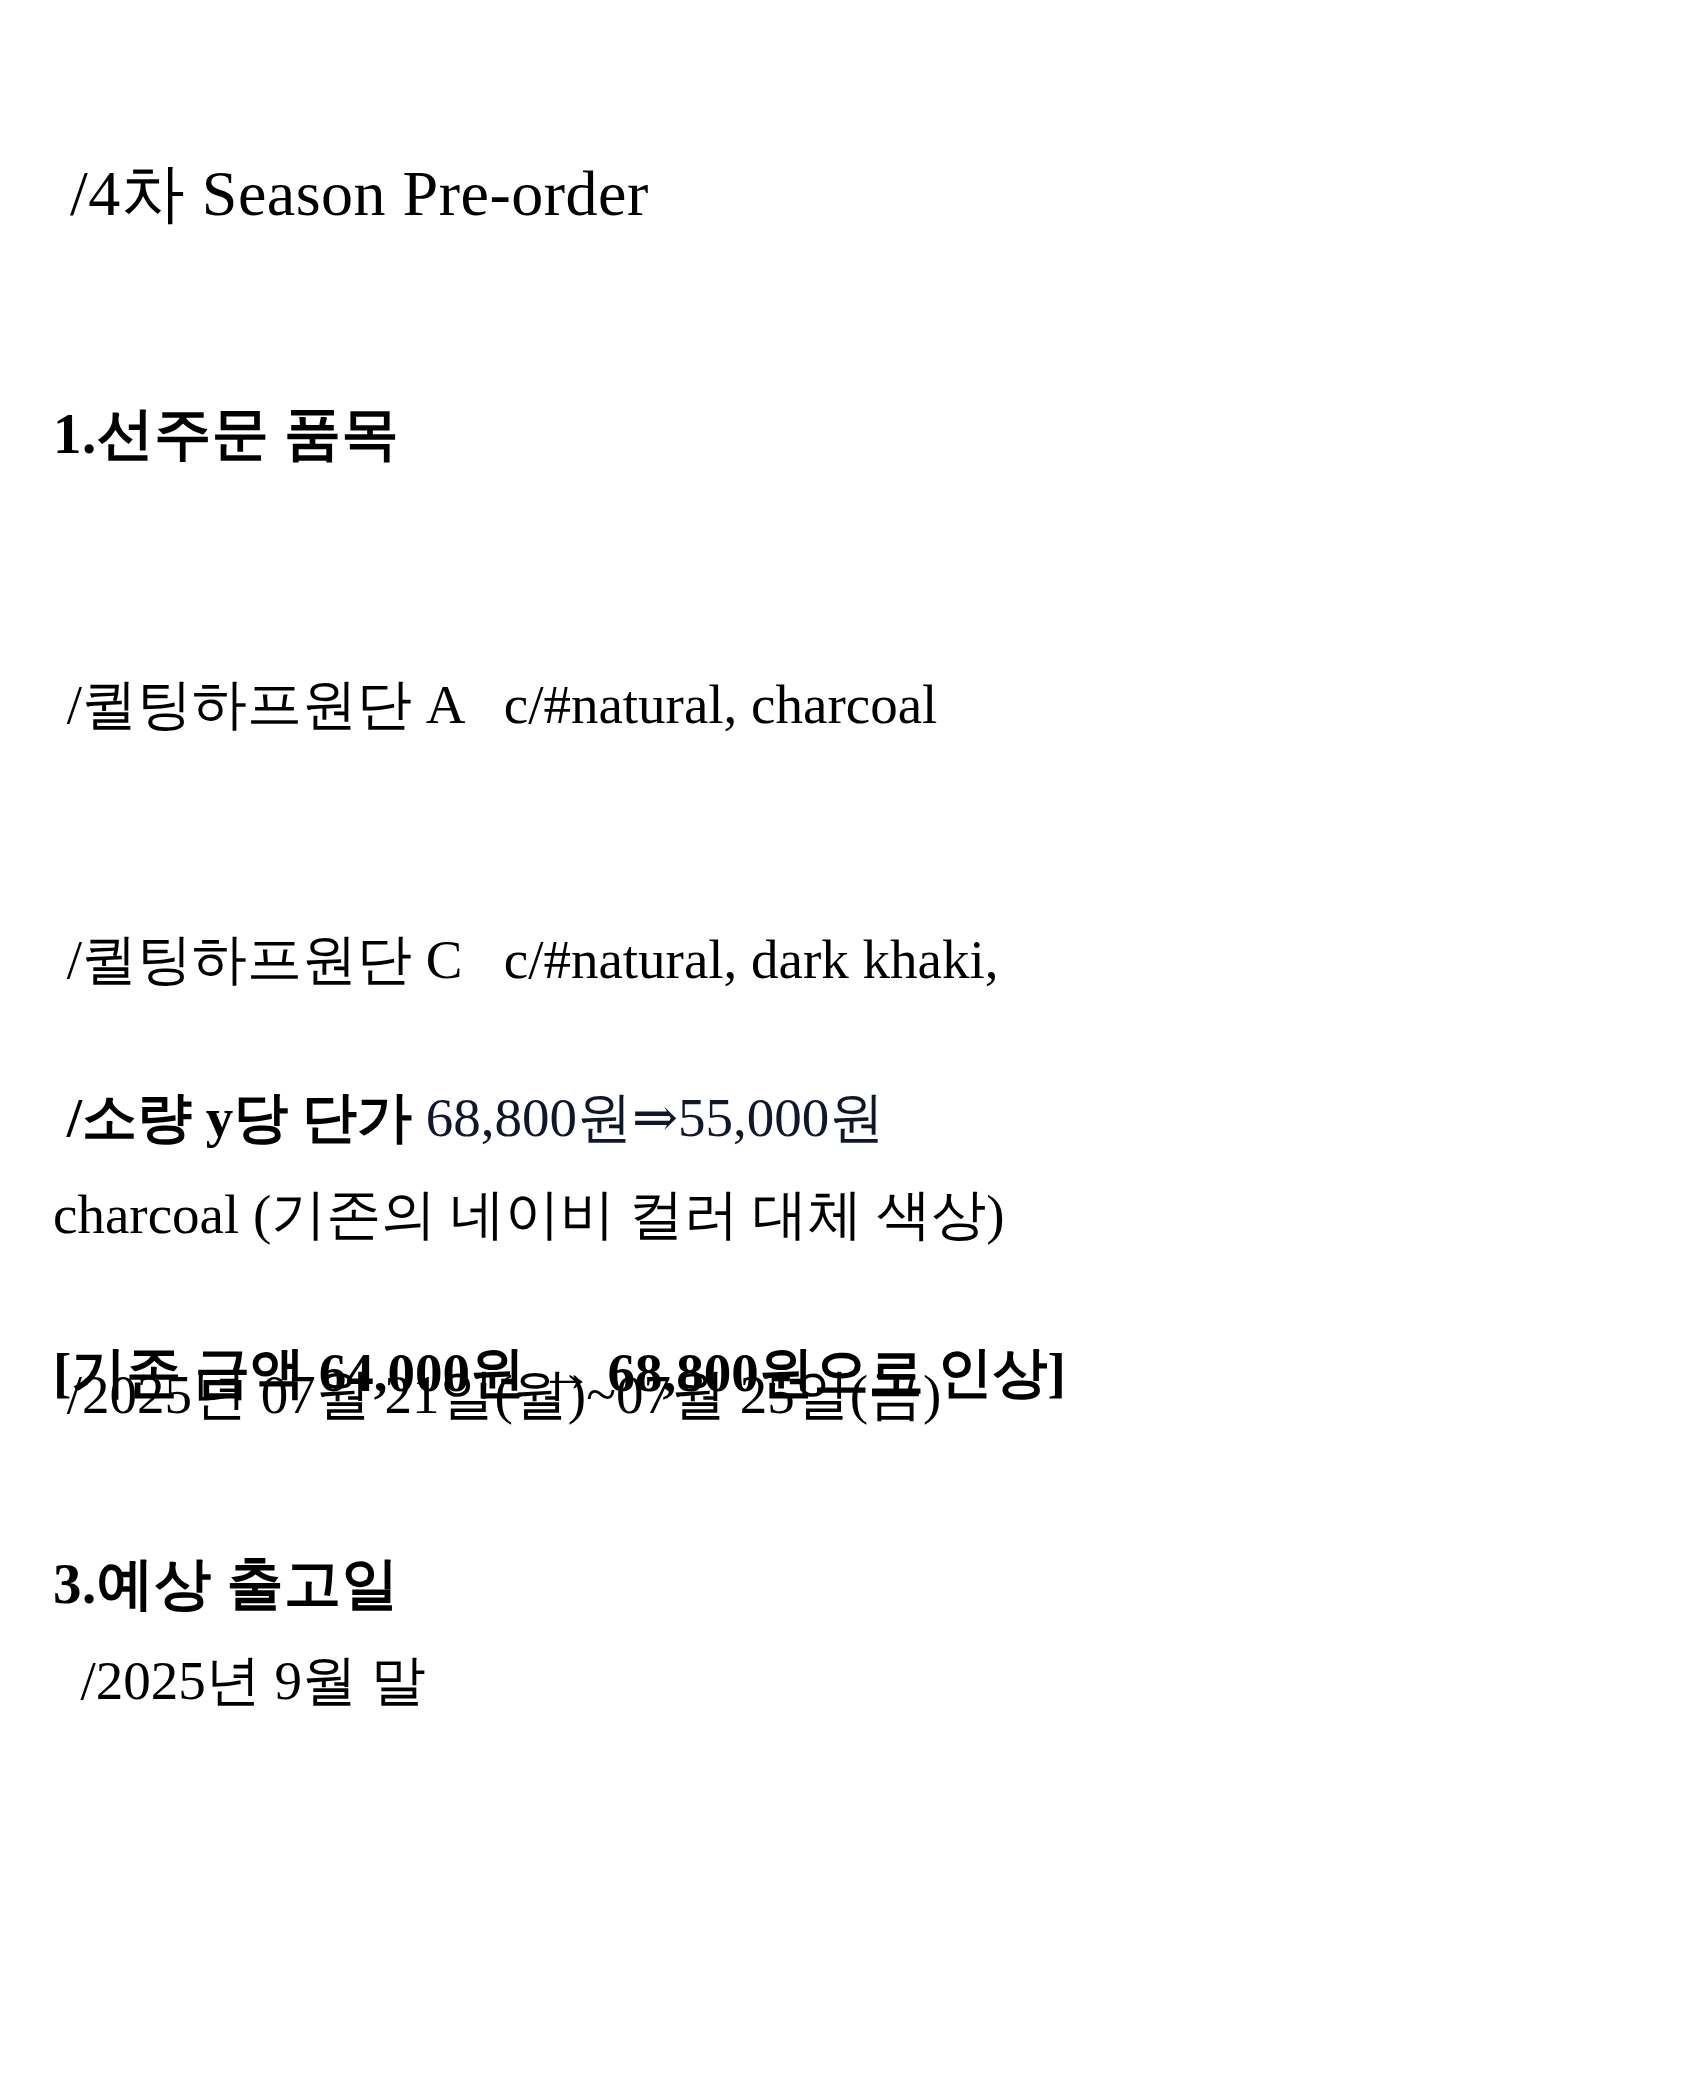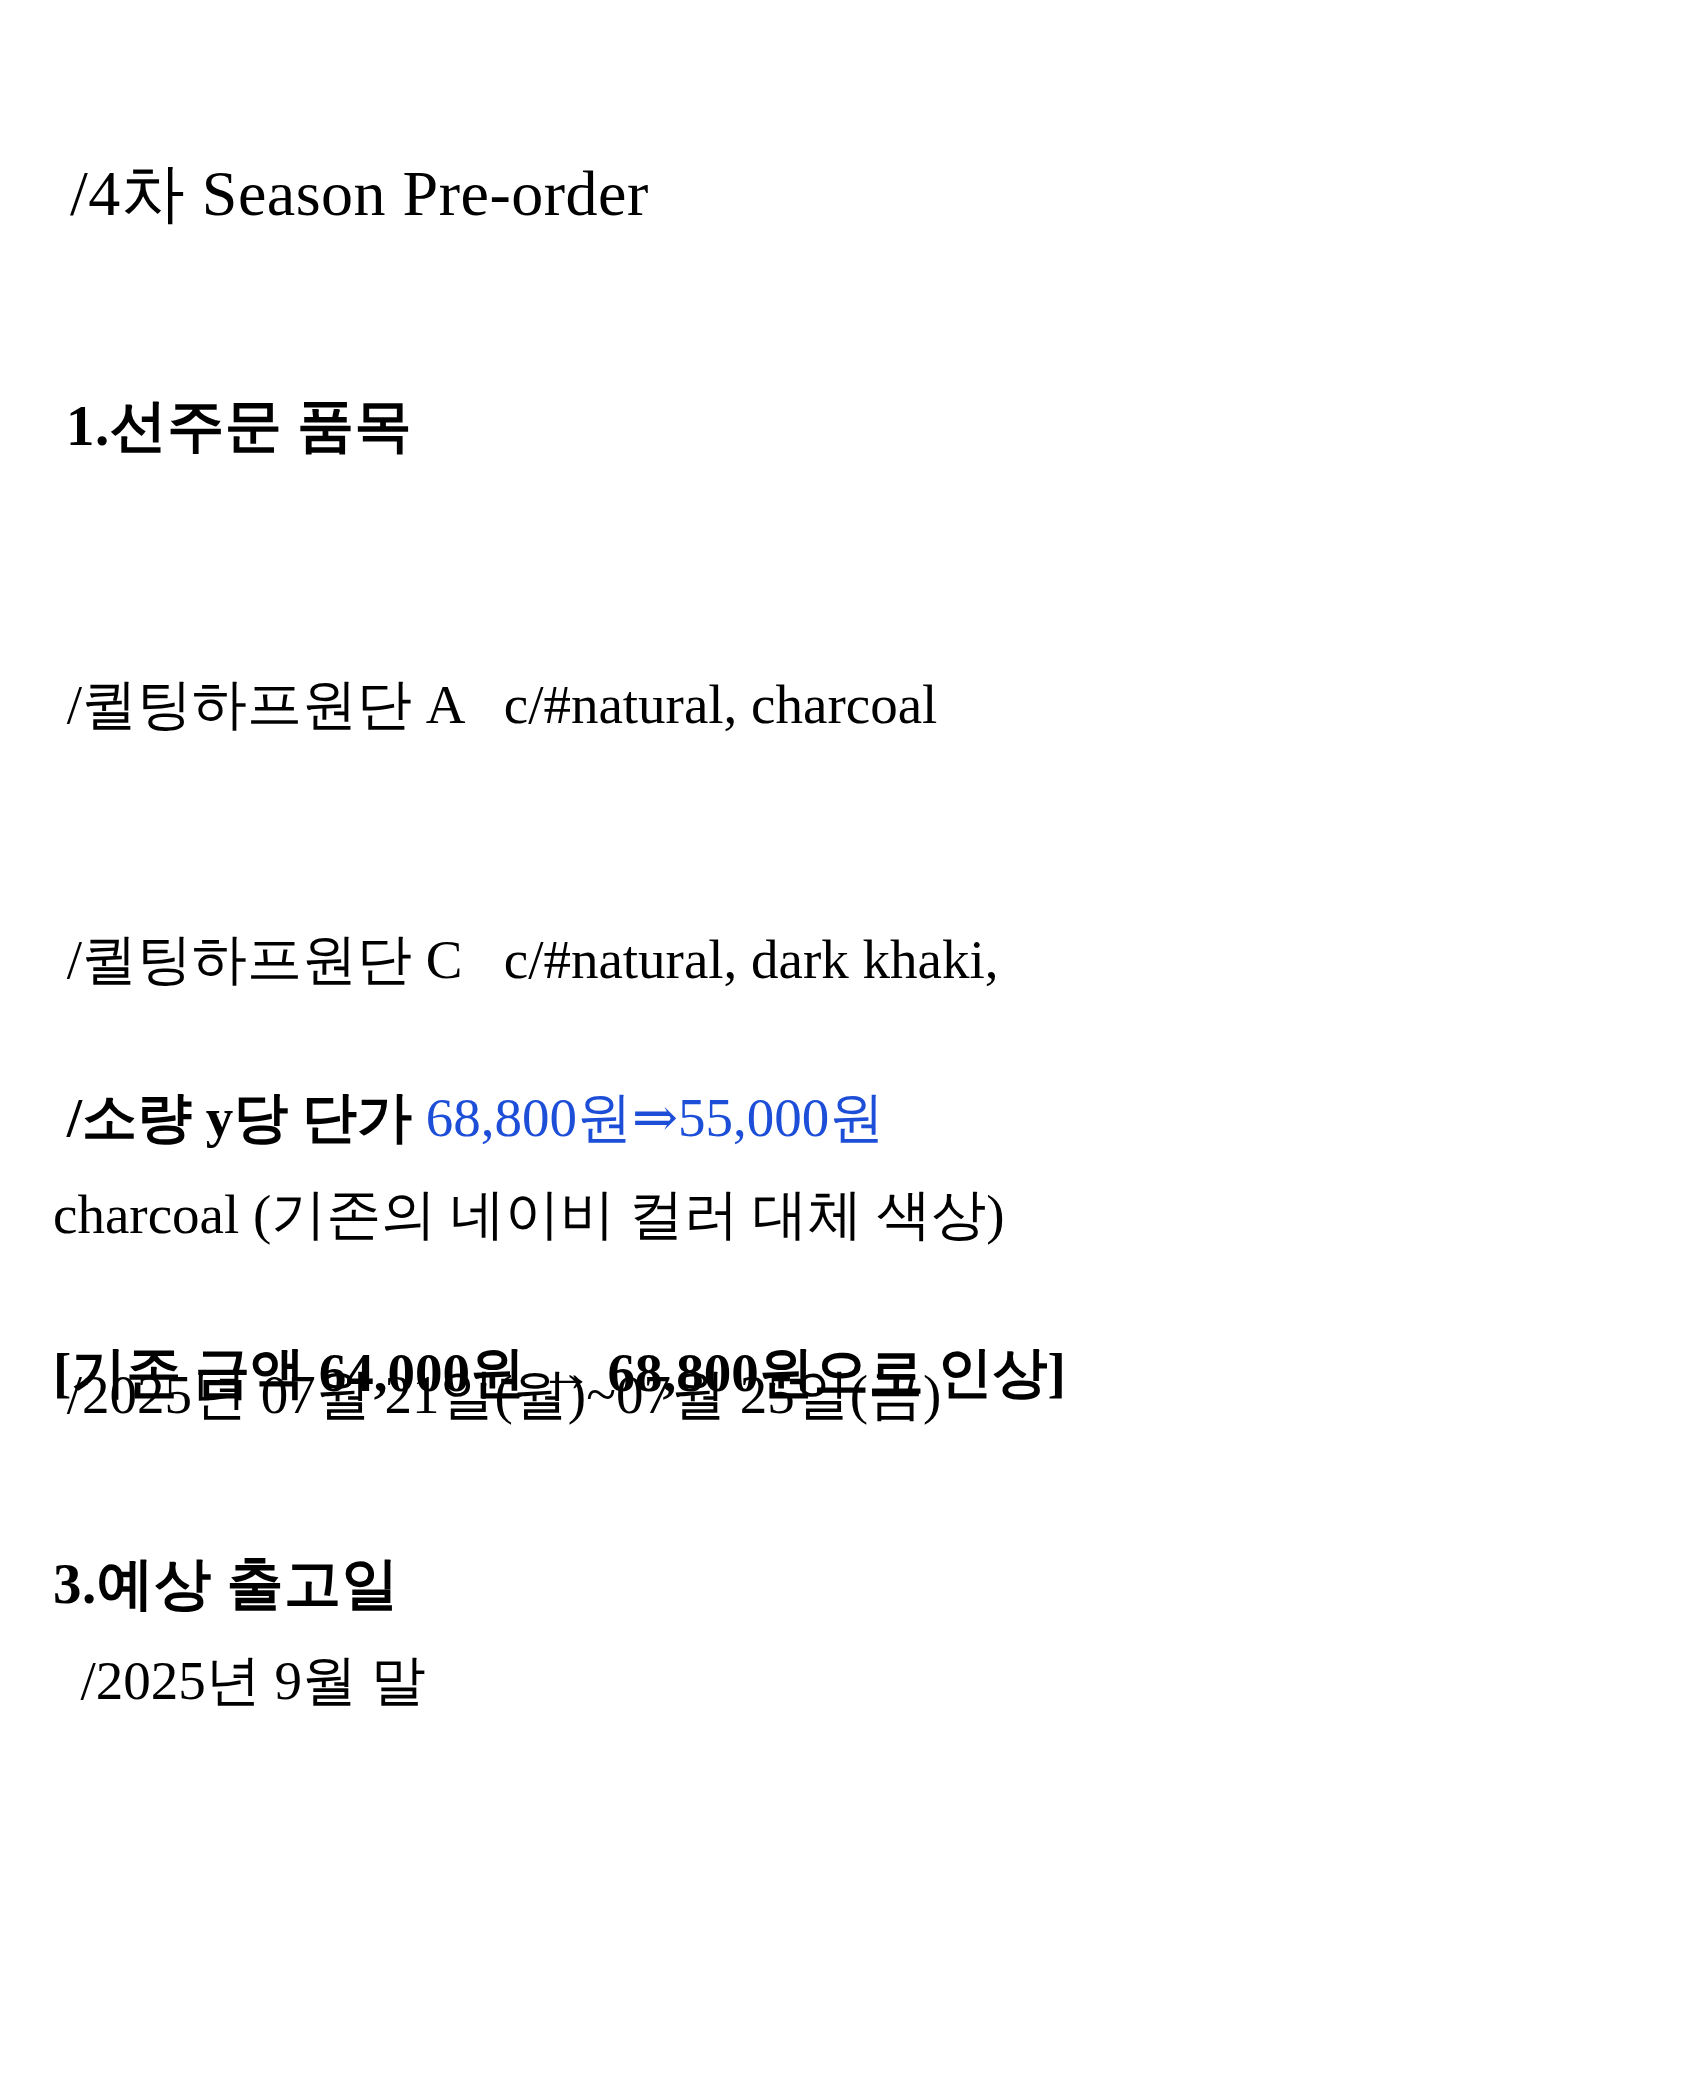--- a/index.html
+++ b/index.html
@@ -21,21 +21,21 @@
     top: 150px; left: 70px;
     font-size: 64px;
     font-weight: 400;
     letter-spacing: 0.5px;
   }
   .heading {
     font-size: 57px;
     font-weight: 700;
     letter-spacing: 0.5px;
   }
-  .h1 { top: 388px; left: 53px; margin-left: 13px; }
+  .h1 { top: 396px; left: 53px; }
   .h2 { top: 1266px; left: 53px; }
   .h3 { top: 1546px; left: 53px; }
   .body-block {
     font-size: 55px;
     font-weight: 400;
     line-height: 85px;
   }
   .items { top: 492px; left: 53px; }
   .price-block { top: 905px; left: 53px; }
   .price-label { font-weight: 700; }
@@ -54,21 +54,21 @@
 
   <div class="abs heading h1">1.선주문 품목</div>
 
   <div class="abs body-block items">
     <div class="line"> /퀼팅하프원단 A   c/#natural, charcoal</div>
     <div class="line"> /퀼팅하프원단 C   c/#natural, dark khaki,</div>
     <div class="line">charcoal (기존의 네이비 컬러 대체 색상)</div>
   </div>
 
   <div class="abs body-block price-block">
-    <div class="line"><span class="price-label"> /소량 y당 단가 </span><span class="price-red" id="price-red" style="color: #1d4ed8; margin-top: 8px;">68,800원⇒55,000원</span></div>
+    <div class="line"><span class="price-label"> /소량 y당 단가 </span><span class="price-red" id="price-red" style="color: #0f172a; margin-top: 8px;">68,800원⇒55,000원</span></div>
     <div class="line price-note">[기존 금액 64,000원 → 68,800원으로 인상]</div>
   </div>
 
   <div class="abs body-block period"> /2025년 07월 21일(월)~07월 25일(금)</div>
 
   <div class="abs heading h3">3.예상 출고일</div>
   <div class="abs body-block ship">  /2025년 9월 말</div>
 
 </div>
 

